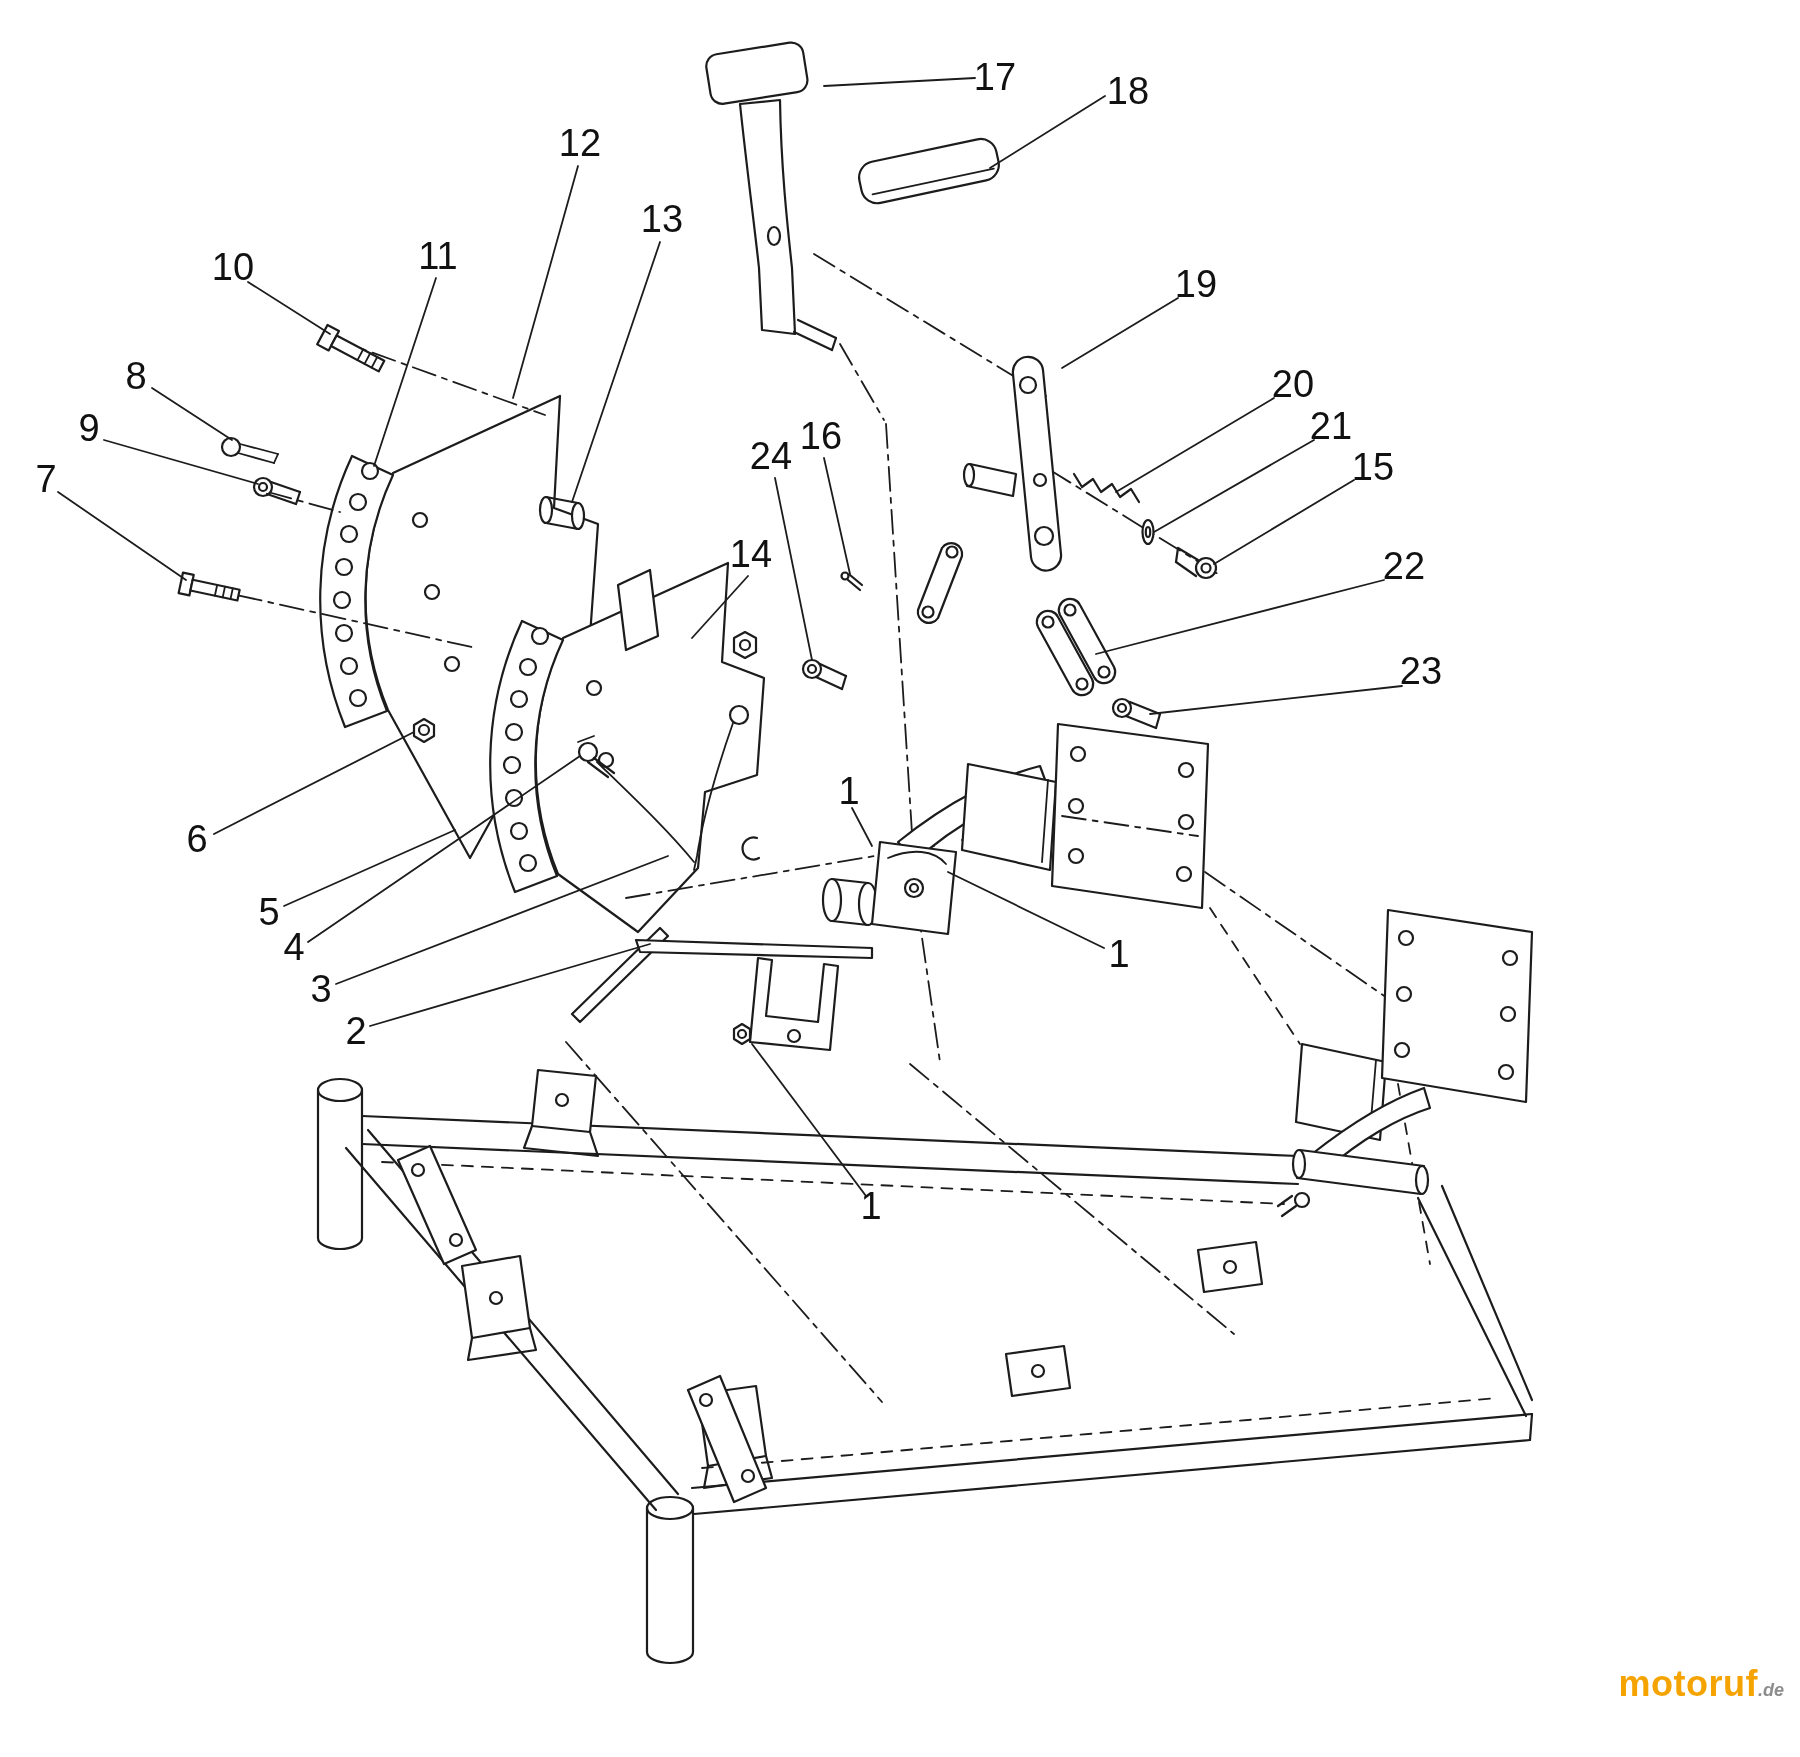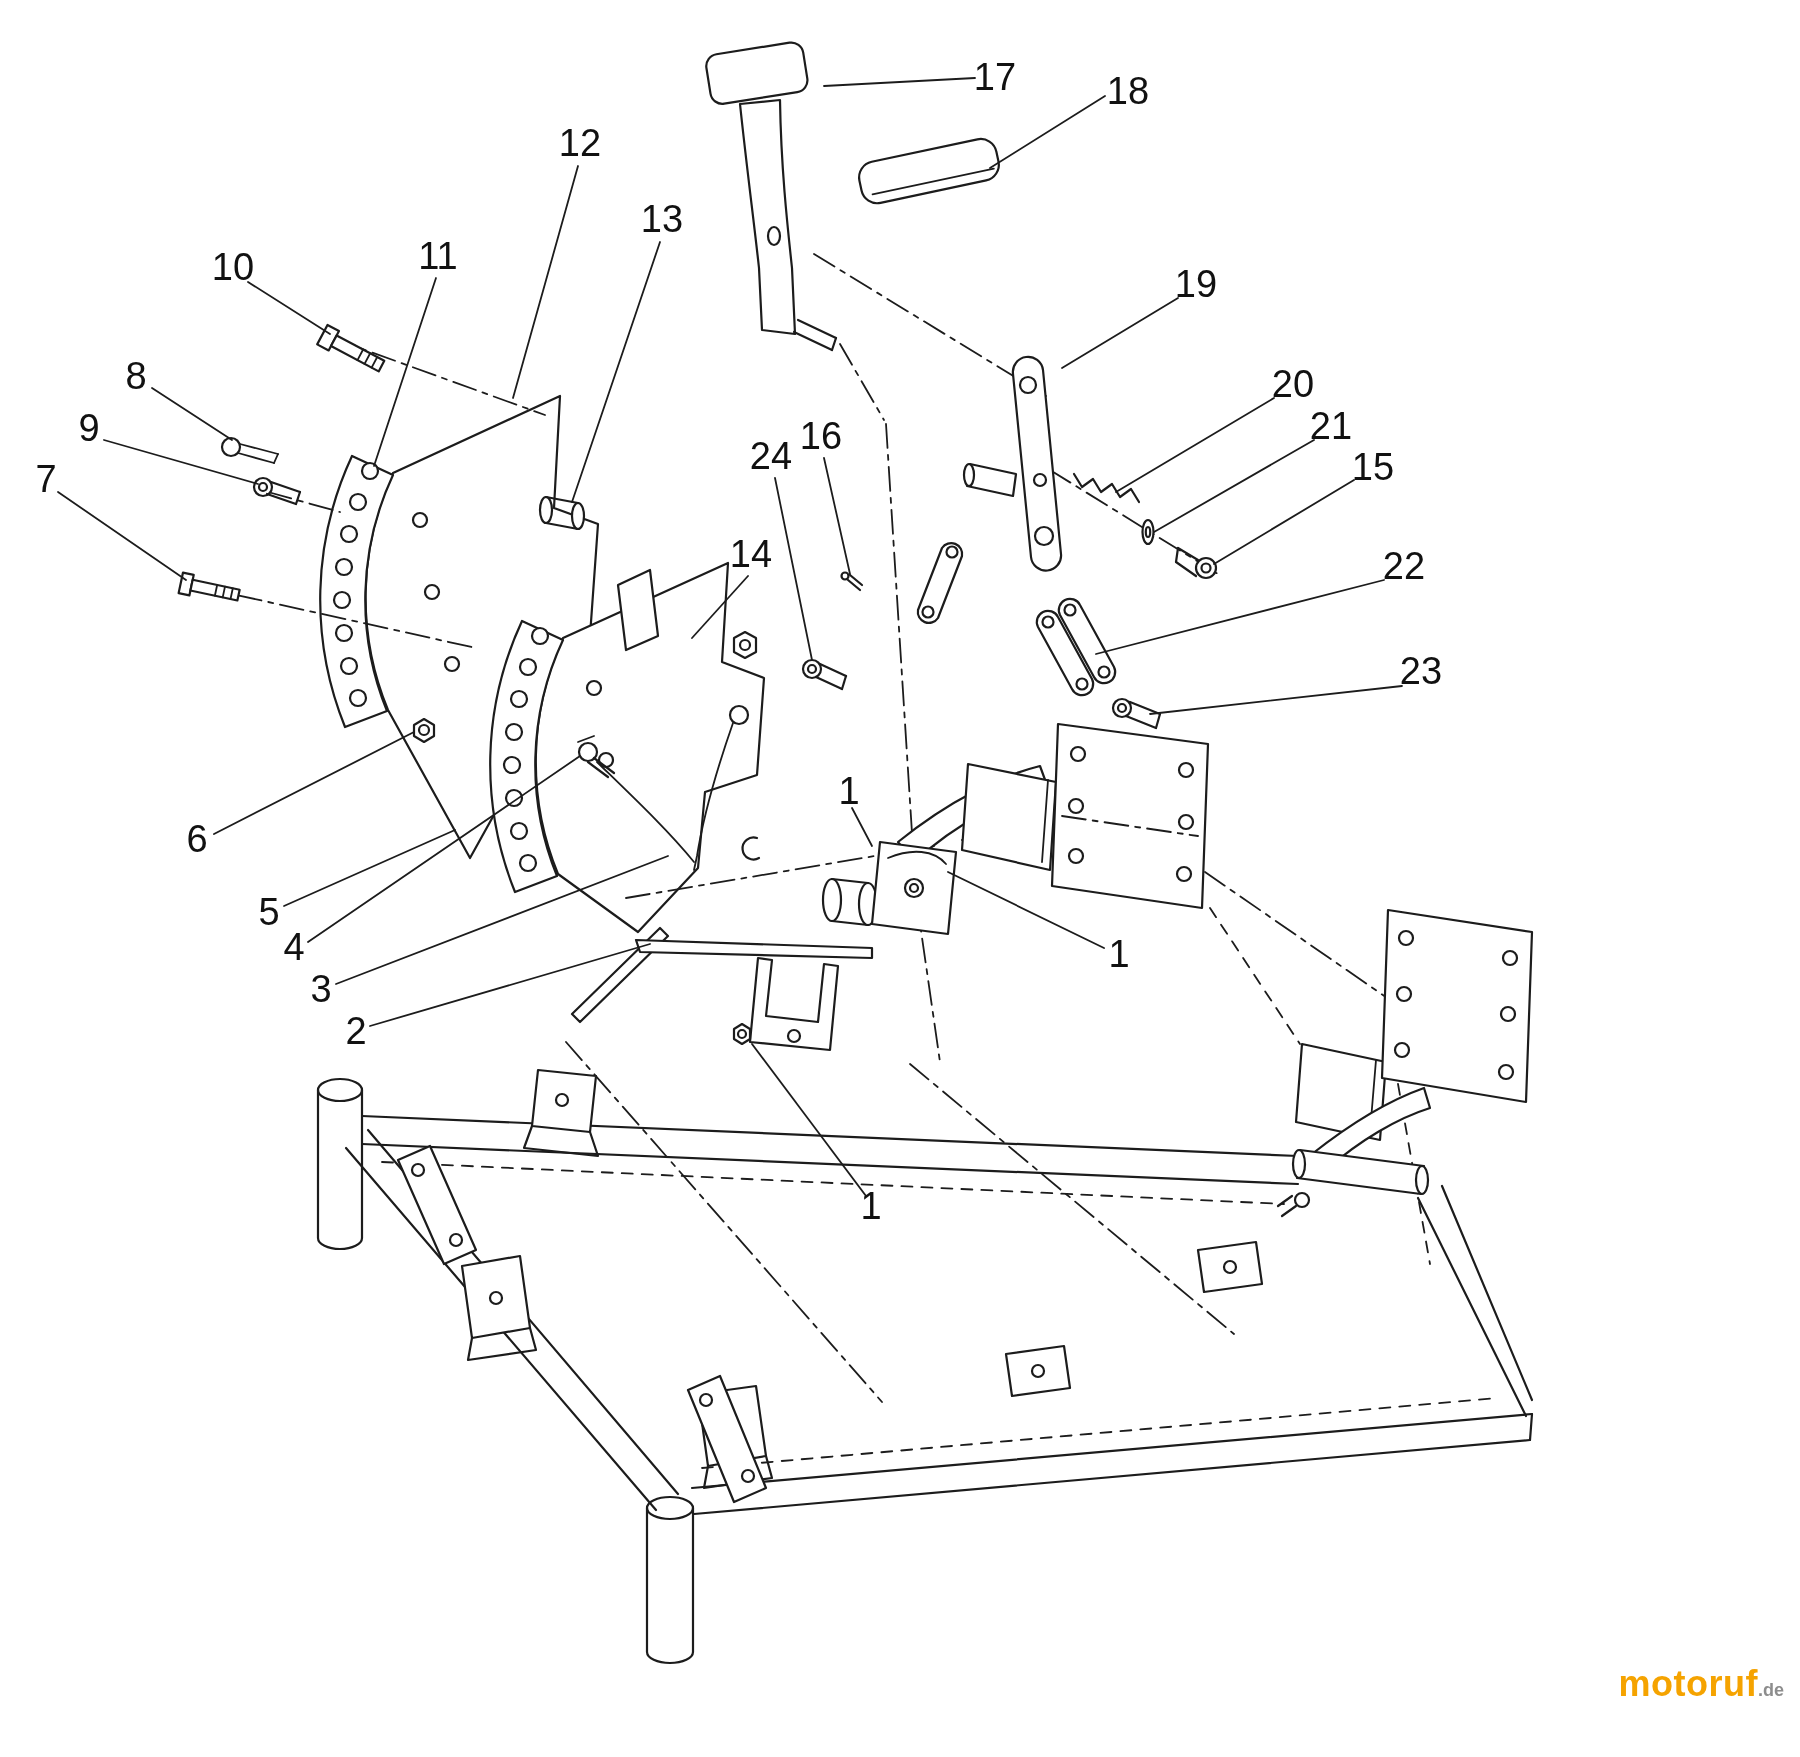--- a/index.html
+++ b/index.html
@@ -6,21 +6,21 @@
   .stage{position:relative;width:1800px;height:1713px;background:#ffffff;overflow:hidden;}
   svg{position:absolute;left:0;top:0;}
   .ln{fill:none;stroke:#1c1c1c;stroke-width:2.2;stroke-linejoin:round;stroke-linecap:round;}
   .fw{fill:#ffffff;stroke:#1c1c1c;stroke-width:2.2;stroke-linejoin:round;}
   .dd{stroke-dasharray:24 7 5 7;}
   .dh{stroke-dasharray:11 9;}
   .thin{stroke-width:1.8;}
   text.callout{font:38px "Liberation Sans", sans-serif;fill:#111111;}
   .watermark{position:absolute;right:16px;bottom:8px;font-family:"Liberation Sans",sans-serif;font-weight:bold;white-space:nowrap;}
   .watermark .brand{color:#f5a300;font-size:36px;letter-spacing:.5px;margin-left:20px;}
-  .watermark .tld{color:#8d8d8d;font-size:18px;}
+  .watermark .tld{color:#8d8d8d;font-size:18px;font-style:italic;}
 </style>
 </head>
 <body>
 
 <div class="stage">
 <svg width="1800" height="1757" viewBox="0 0 1800 1757">
 
   <g>
 
     <g>

